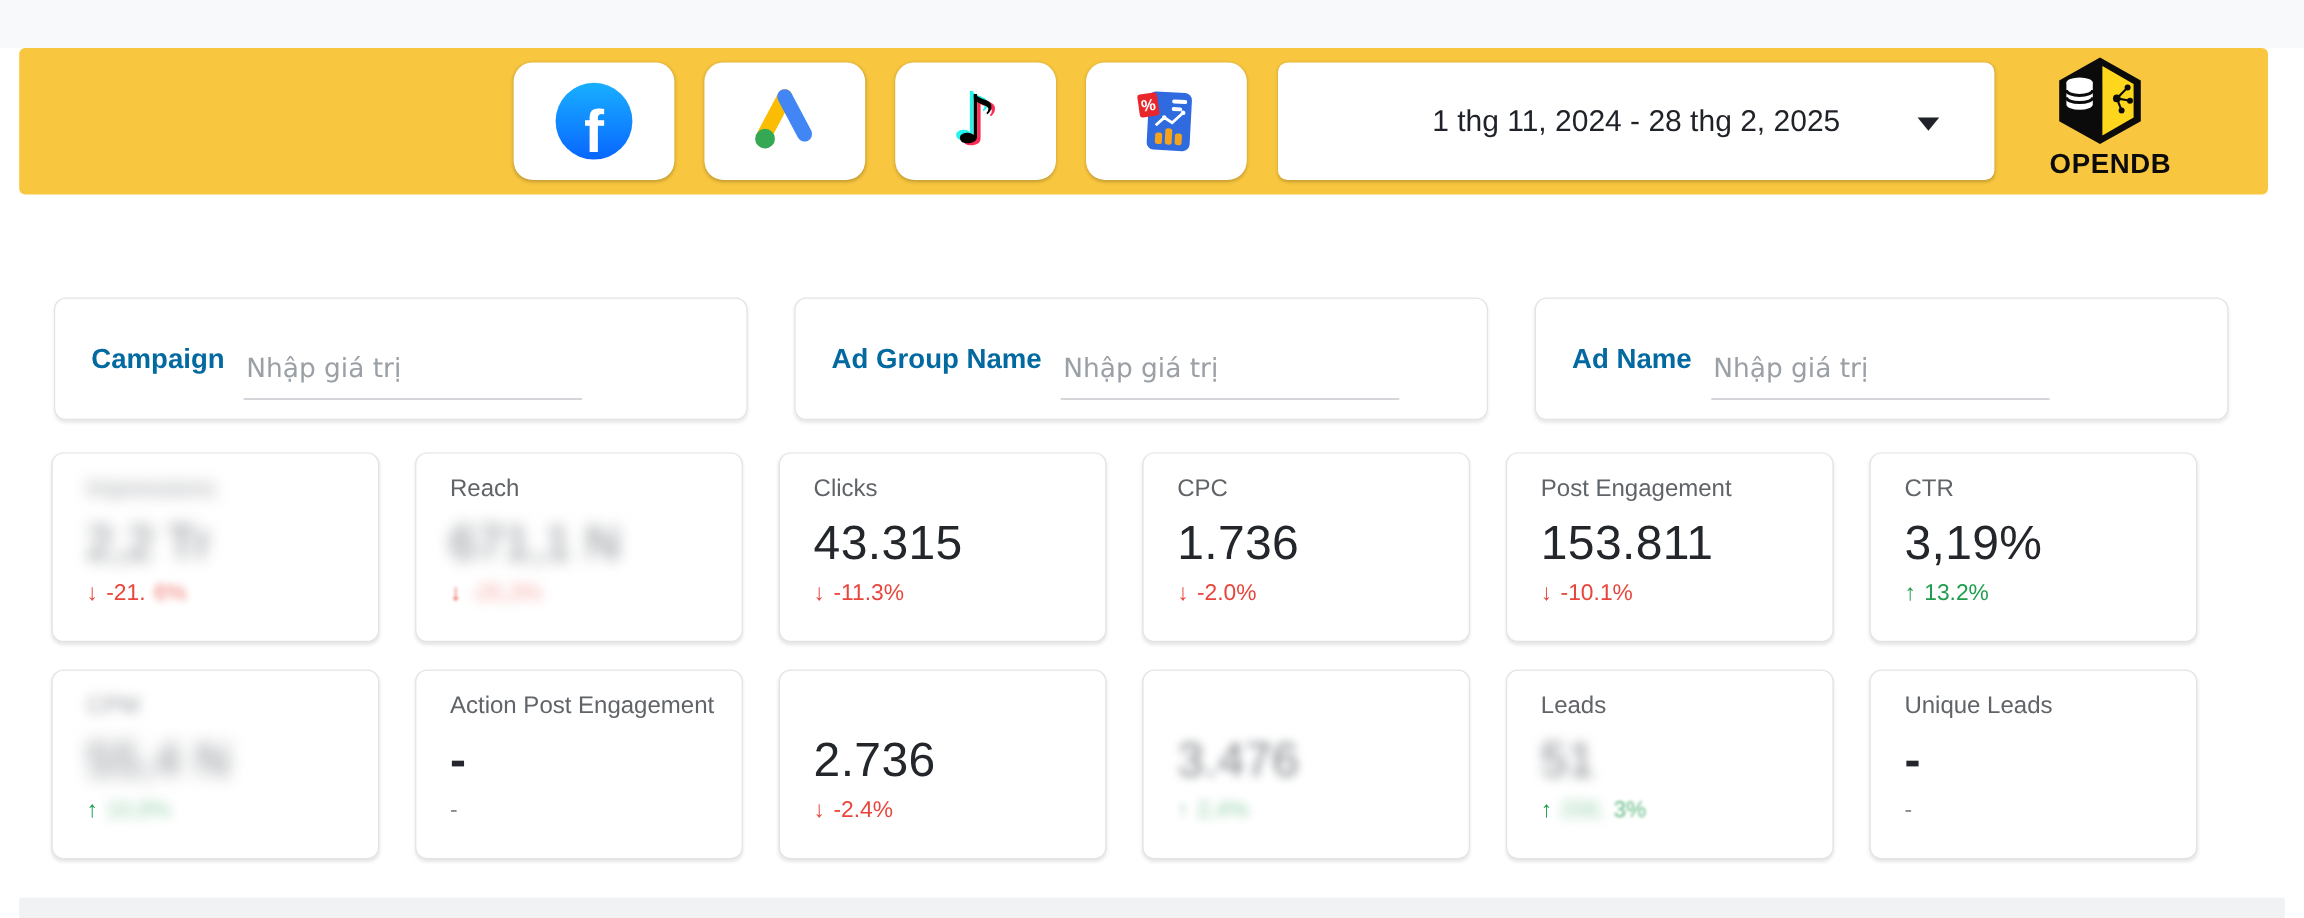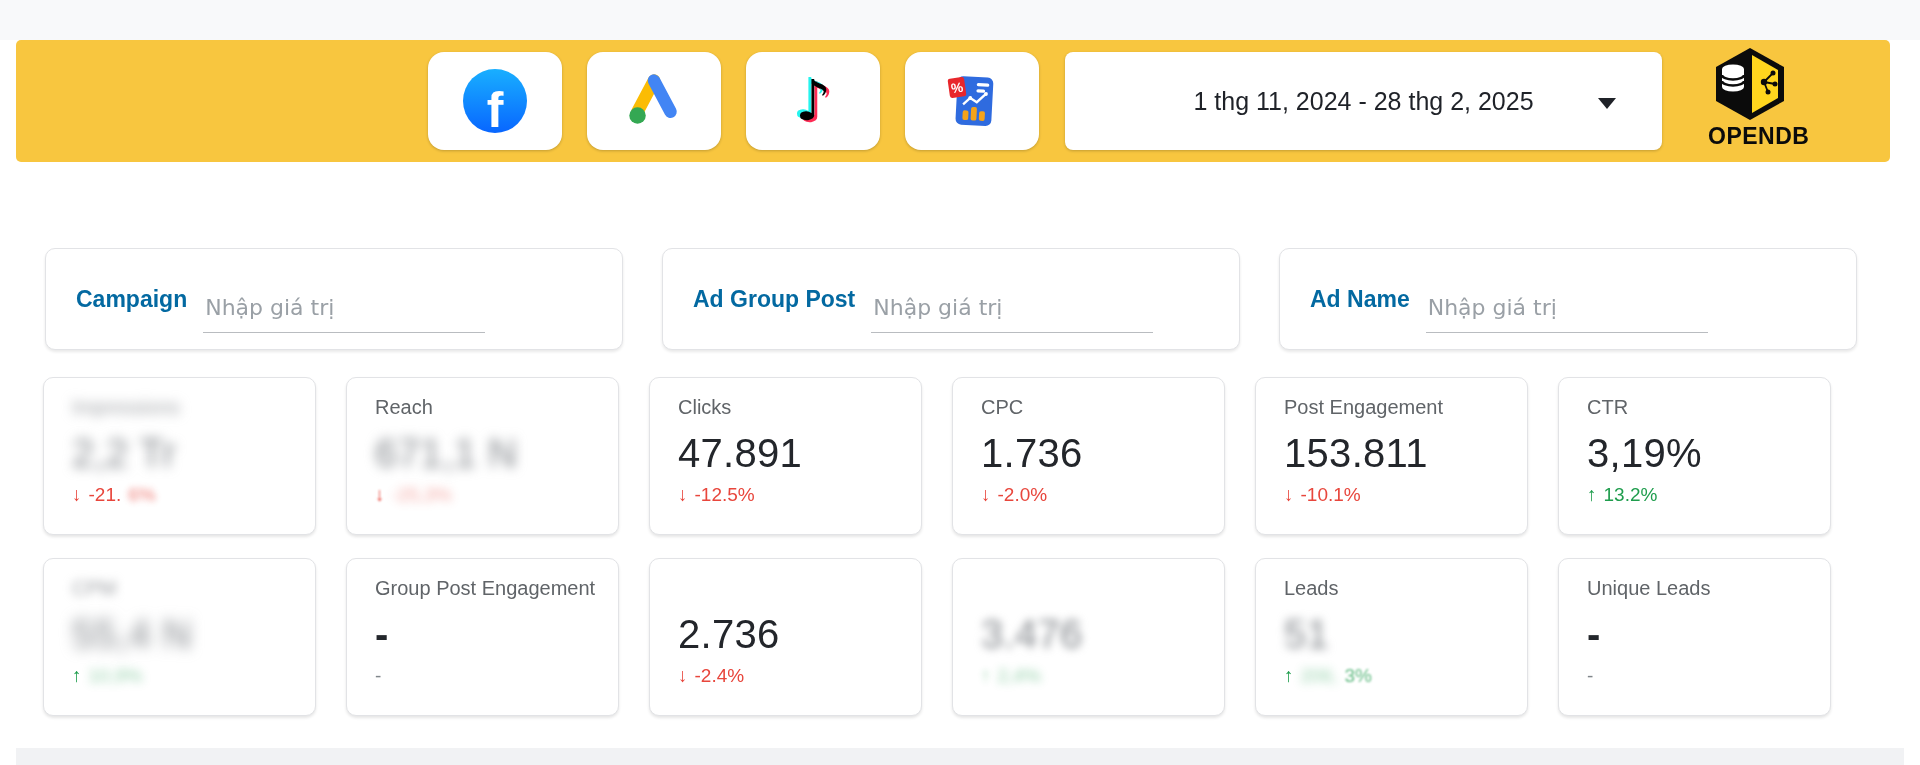--- a/index.html
+++ b/index.html
@@ -147,21 +147,21 @@
       <div class="logo-text">OPENDB</div>
     </div>
   </div>
 
   <div class="filters">
     <div class="filter-card">
       <span class="filter-label">Campaign</span>
       <input class="filter-input" placeholder="Nhập giá trị" style="">
     </div>
     <div class="filter-card">
-      <span class="filter-label">Ad Group Post</span>
+      <span class="filter-label">Ad Group Name</span>
       <input class="filter-input" placeholder="Nhập giá trị" style="">
     </div>
     <div class="filter-card">
       <span class="filter-label">Ad Name</span>
       <input class="filter-input" placeholder="Nhập giá trị" style="">
     </div>
   </div>
 
   <div class="kpi-row r1">
 
@@ -179,24 +179,24 @@
       <div class="kpi-label">Reach</div>
       <div class="kpi-value blur6 graytxt">671,1 N</div>
       <div class="kpi-change red">
         <span class="arr blur1">↓</span>
         <span class="blur5 fade">-25,3%</span>
       </div>
     </div>
 
     <div class="kpi-card">
       <div class="kpi-label">Clicks</div>
-      <div class="kpi-value">47.891</div>
-      <div class="kpi-change red">
-        <span class="arr">↓</span>
-        <span>-12.5%</span>
+      <div class="kpi-value">43.315</div>
+      <div class="kpi-change red">
+        <span class="arr">↓</span>
+        <span>-11.3%</span>
       </div>
     </div>
 
     <div class="kpi-card">
       <div class="kpi-label">CPC</div>
       <div class="kpi-value">1.736</div>
       <div class="kpi-change red">
         <span class="arr">↓</span>
         <span>-2.0%</span>
       </div>
@@ -226,21 +226,21 @@
     <div class="kpi-card">
       <div class="kpi-label blur5 lgray">CPM</div>
       <div class="kpi-value blur7 graytxt">55,4 N</div>
       <div class="kpi-change green">
         <span class="arr">↑</span>
         <span class="blur5 fade">10,9%</span>
       </div>
     </div>
 
     <div class="kpi-card">
-      <div class="kpi-label">Group Post Engagement</div>
+      <div class="kpi-label">Action Post Engagement</div>
       <div class="kpi-value dash">-</div>
       <div class="kpi-change gray">
         <span>-</span>
       </div>
     </div>
 
     <div class="kpi-card">
       <div class="kpi-value">2.736</div>
       <div class="kpi-change red">
         <span class="arr">↓</span>

